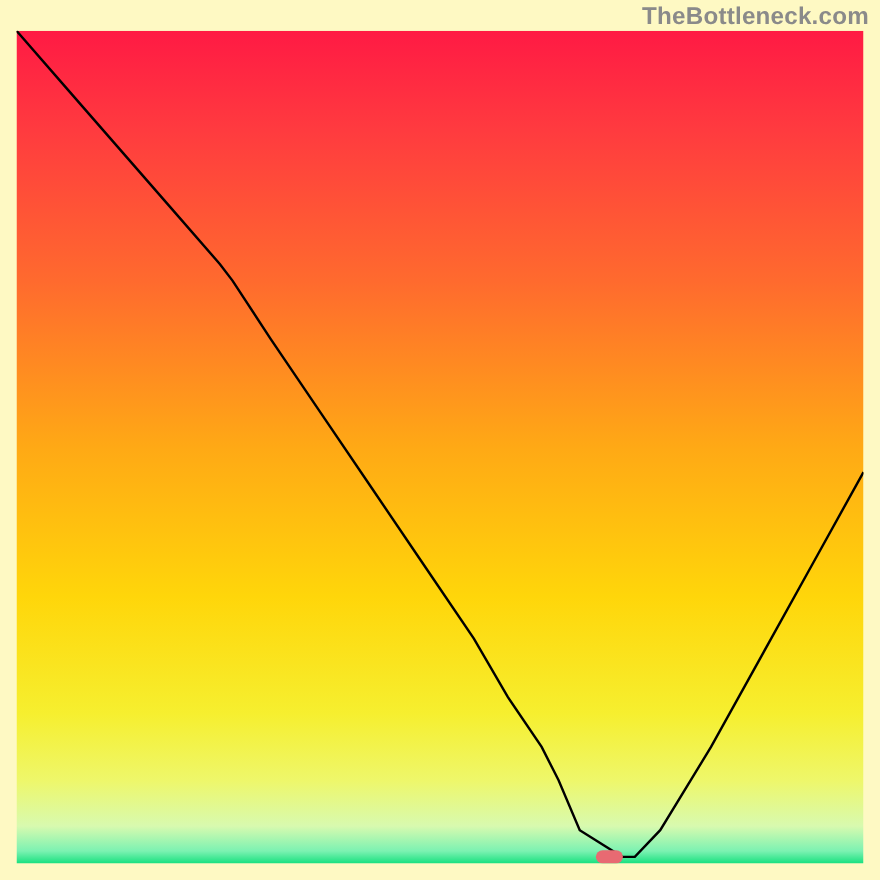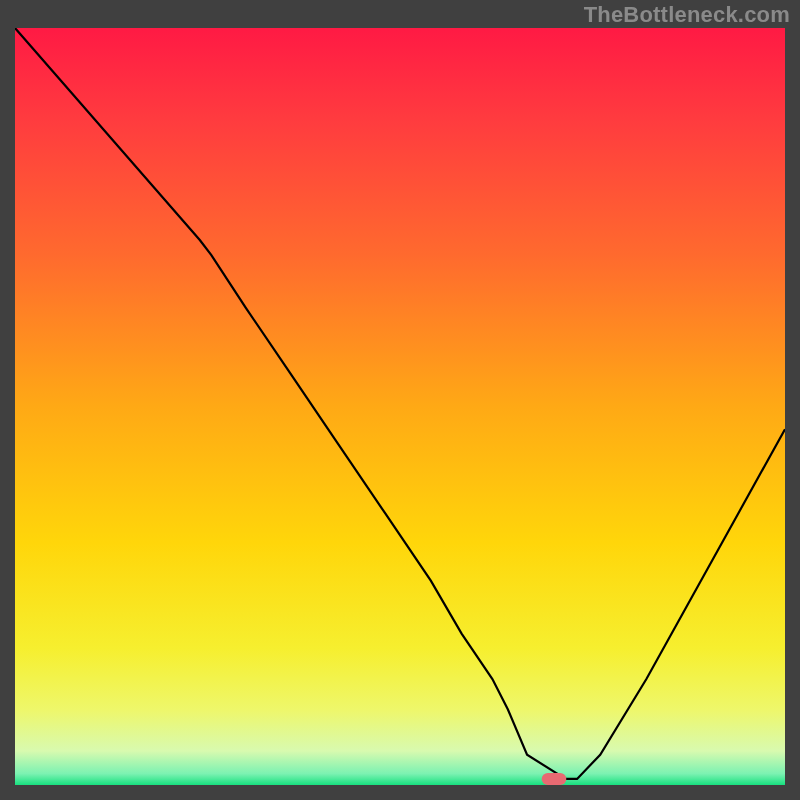--- a/index.html
+++ b/index.html
@@ -7,21 +7,21 @@
     padding: 0;
     width: 800px;
     height: 800px;
     background: #000;
     overflow: hidden;
   }
   .frame {
     position: relative;
     width: 800px;
     height: 800px;
-    background: #404040;
+    background: #fef9c3;
   }
   .watermark {
     position: absolute;
     top: 2px;
     right: 10px;
     font-family: Arial, Helvetica, sans-serif;
     font-size: 22px;
     font-weight: 600;
     color: #8a8a8a;
     letter-spacing: 0.2px;

